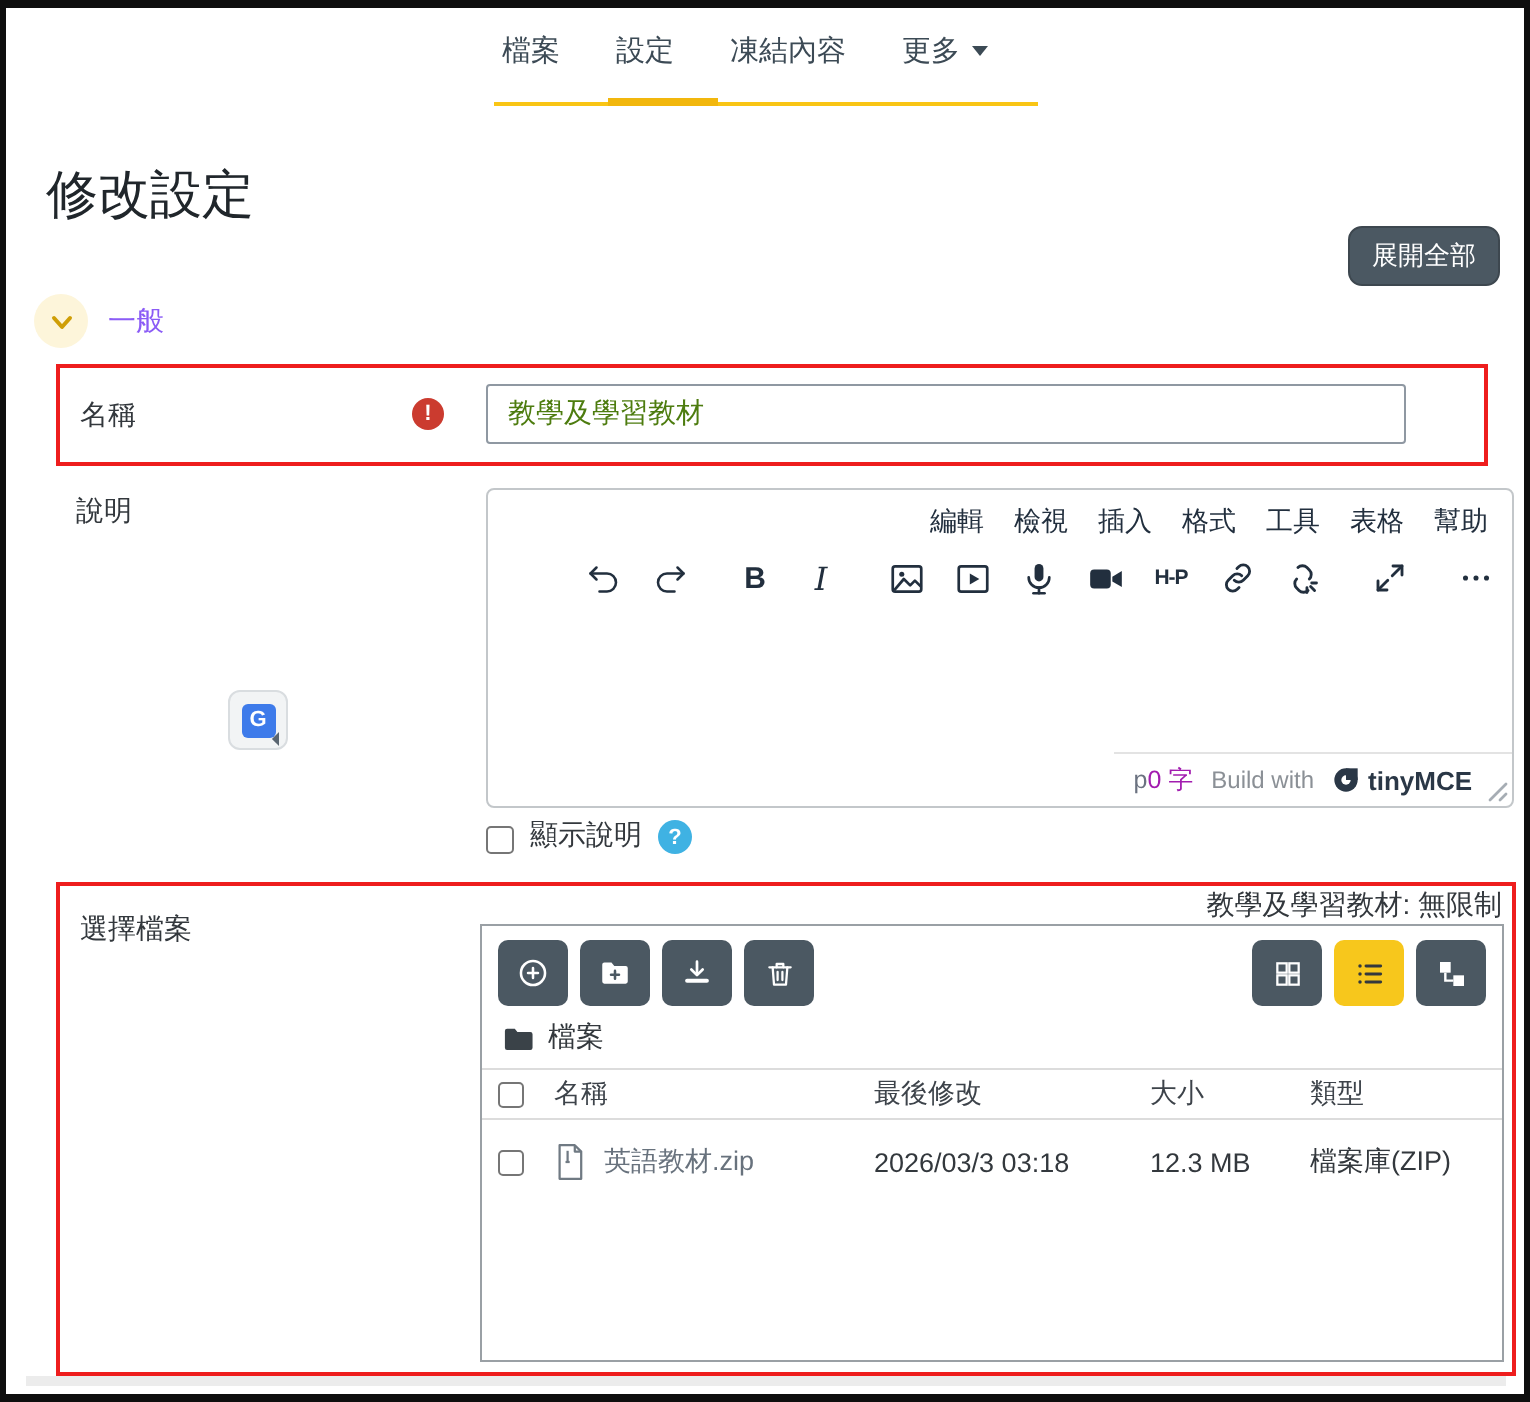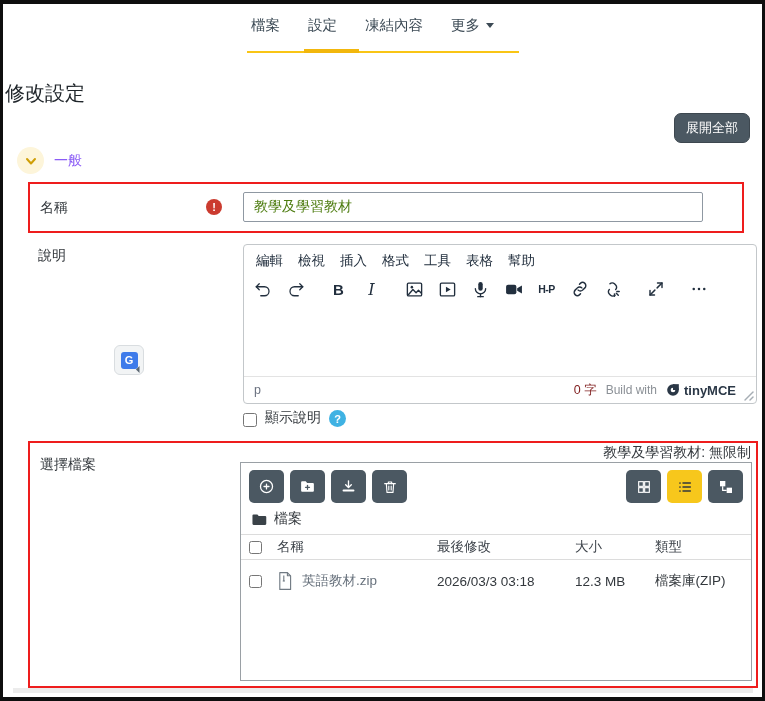--- a/index.html
+++ b/index.html
@@ -9,21 +9,21 @@
     background:#fff;font-family:"Liberation Sans",sans-serif;overflow:hidden;text-decoration:underline;
   }
 
   
   .tabs{position:absolute;left:248px;top:12px;display:flex;gap:28px;font-size:14.5px;color:#3c4a55;}
   .tab{cursor:pointer;white-space:nowrap;display:flex;align-items:center;}
   .caret{width:0;height:0;border-left:4.5px solid transparent;border-right:4.5px solid transparent;border-top:5.5px solid #3c4a55;margin-left:6px;display:inline-block;}
   .underline-full{position:absolute;left:244px;top:47px;width:272px;height:2px;background:#f9c515;}
   .underline-active{position:absolute;left:301px;top:45px;width:55px;height:4px;background:#f2b70d;}
 
-  .page-title{position:absolute;left:2px;top:76px;margin:0;font-size:20px;font-weight:400;color:#20262b;}
+  .page-title{position:absolute;left:20px;top:76px;margin:0;font-size:26px;font-weight:400;color:#20262b;}
   .expand-all{position:absolute;right:12px;top:109px;background:#4b5862;color:#fff;font-size:13px;
     padding:5px 11px;border:1px solid #3d474f;border-radius:7px;cursor:pointer;font-family:inherit;}
 
   .section-header{position:absolute;left:14px;top:143px;display:flex;align-items:center;gap:10px;cursor:pointer;}
   .chev-circle{width:27px;height:27px;border-radius:50%;background:#fdf5da;display:flex;align-items:center;justify-content:center;}
   .section-title{font-size:14px;color:#8b5cf6;}
 
   .redbox{position:absolute;border:2.5px solid #ee1d1d;box-sizing:border-box;background:transparent;}
   .redbox1{left:25px;top:178px;width:716px;height:51px;}
   .redbox2{left:25px;top:437px;width:730px;height:247px;}
@@ -38,33 +38,33 @@
 
   .gt-button{position:absolute;left:111px;top:341px;width:30px;height:30px;border-radius:6px;
     background:#f2f4f5;border:1px solid #d9dde0;display:flex;align-items:center;justify-content:center;cursor:pointer;padding:0;}
   .gt-blue{width:17px;height:17px;background:#3e7bea;border-radius:3px;color:#fff;font-size:11px;font-weight:700;
     display:flex;align-items:center;justify-content:center;position:relative;}
   .gt-blue::after{content:"";position:absolute;right:-4px;bottom:-3px;width:0;height:0;
     border-left:5px solid transparent;border-top:5px solid #5a6671;transform:rotate(225deg);}
 
   
   .editor{position:absolute;left:240px;top:240px;width:514px;height:160px;box-sizing:border-box;
-    border:1px solid #c3c7ca;border-radius:4px;display:flex;flex-direction:column;background:#fff;}
+    border:1px solid #c3c7ca;border-radius:4px;display:flex;flex-direction:column;background:#fff;align-items:flex-end;}
   .menubar{display:flex;gap:15px;padding:7px 12px 2px;font-size:13.5px;color:#222f3e;}
   .menu-item{cursor:pointer;}
   .toolbar{display:flex;align-items:center;gap:12px;padding:5px 8px 4px;}
   .tb-btn{min-width:21px;height:24px;display:flex;align-items:center;justify-content:center;color:#222f3e;cursor:pointer;}
   .tb-bold{font-weight:800;font-size:15px;}
   .tb-italic{font-family:"DejaVu Serif",serif;font-style:italic;font-size:16px;}
   .tb-h5p{font-weight:800;font-size:10.5px;letter-spacing:-0.5px;}
   .gap-s{margin-left:10px;}
   .editor-body{flex:1;cursor:text;}
   .statusbar{height:26px;border-top:1px solid #e3e3e3;display:flex;align-items:center;padding:0 10px;font-size:12.5px;color:#6b7280;position:relative;}
   .status-right{margin-left:auto;display:flex;align-items:center;gap:9px;padding-right:10px;}
-  .wordcount{color:#7f1d1d;}
+  .wordcount{color:#a21caf;}
   .buildwith{color:#8b9096;font-size:12px;}
   .tiny-brand{font-weight:700;color:#2a3746;font-size:13px;margin-left:-5px;}
   .resize-handle{position:absolute;right:2px;bottom:2px;}
 
   .show-desc{position:absolute;left:240px;top:405px;display:flex;align-items:flex-end;gap:8px;font-size:14px;color:#33383d;}
   .show-desc input{width:14px;height:14px;margin:0;}
   .help-badge{width:17px;height:17px;border-radius:50%;background:#3fb2e3;color:#fff;font-size:11px;font-weight:700;
     display:flex;align-items:center;justify-content:center;cursor:pointer;}
 
   

